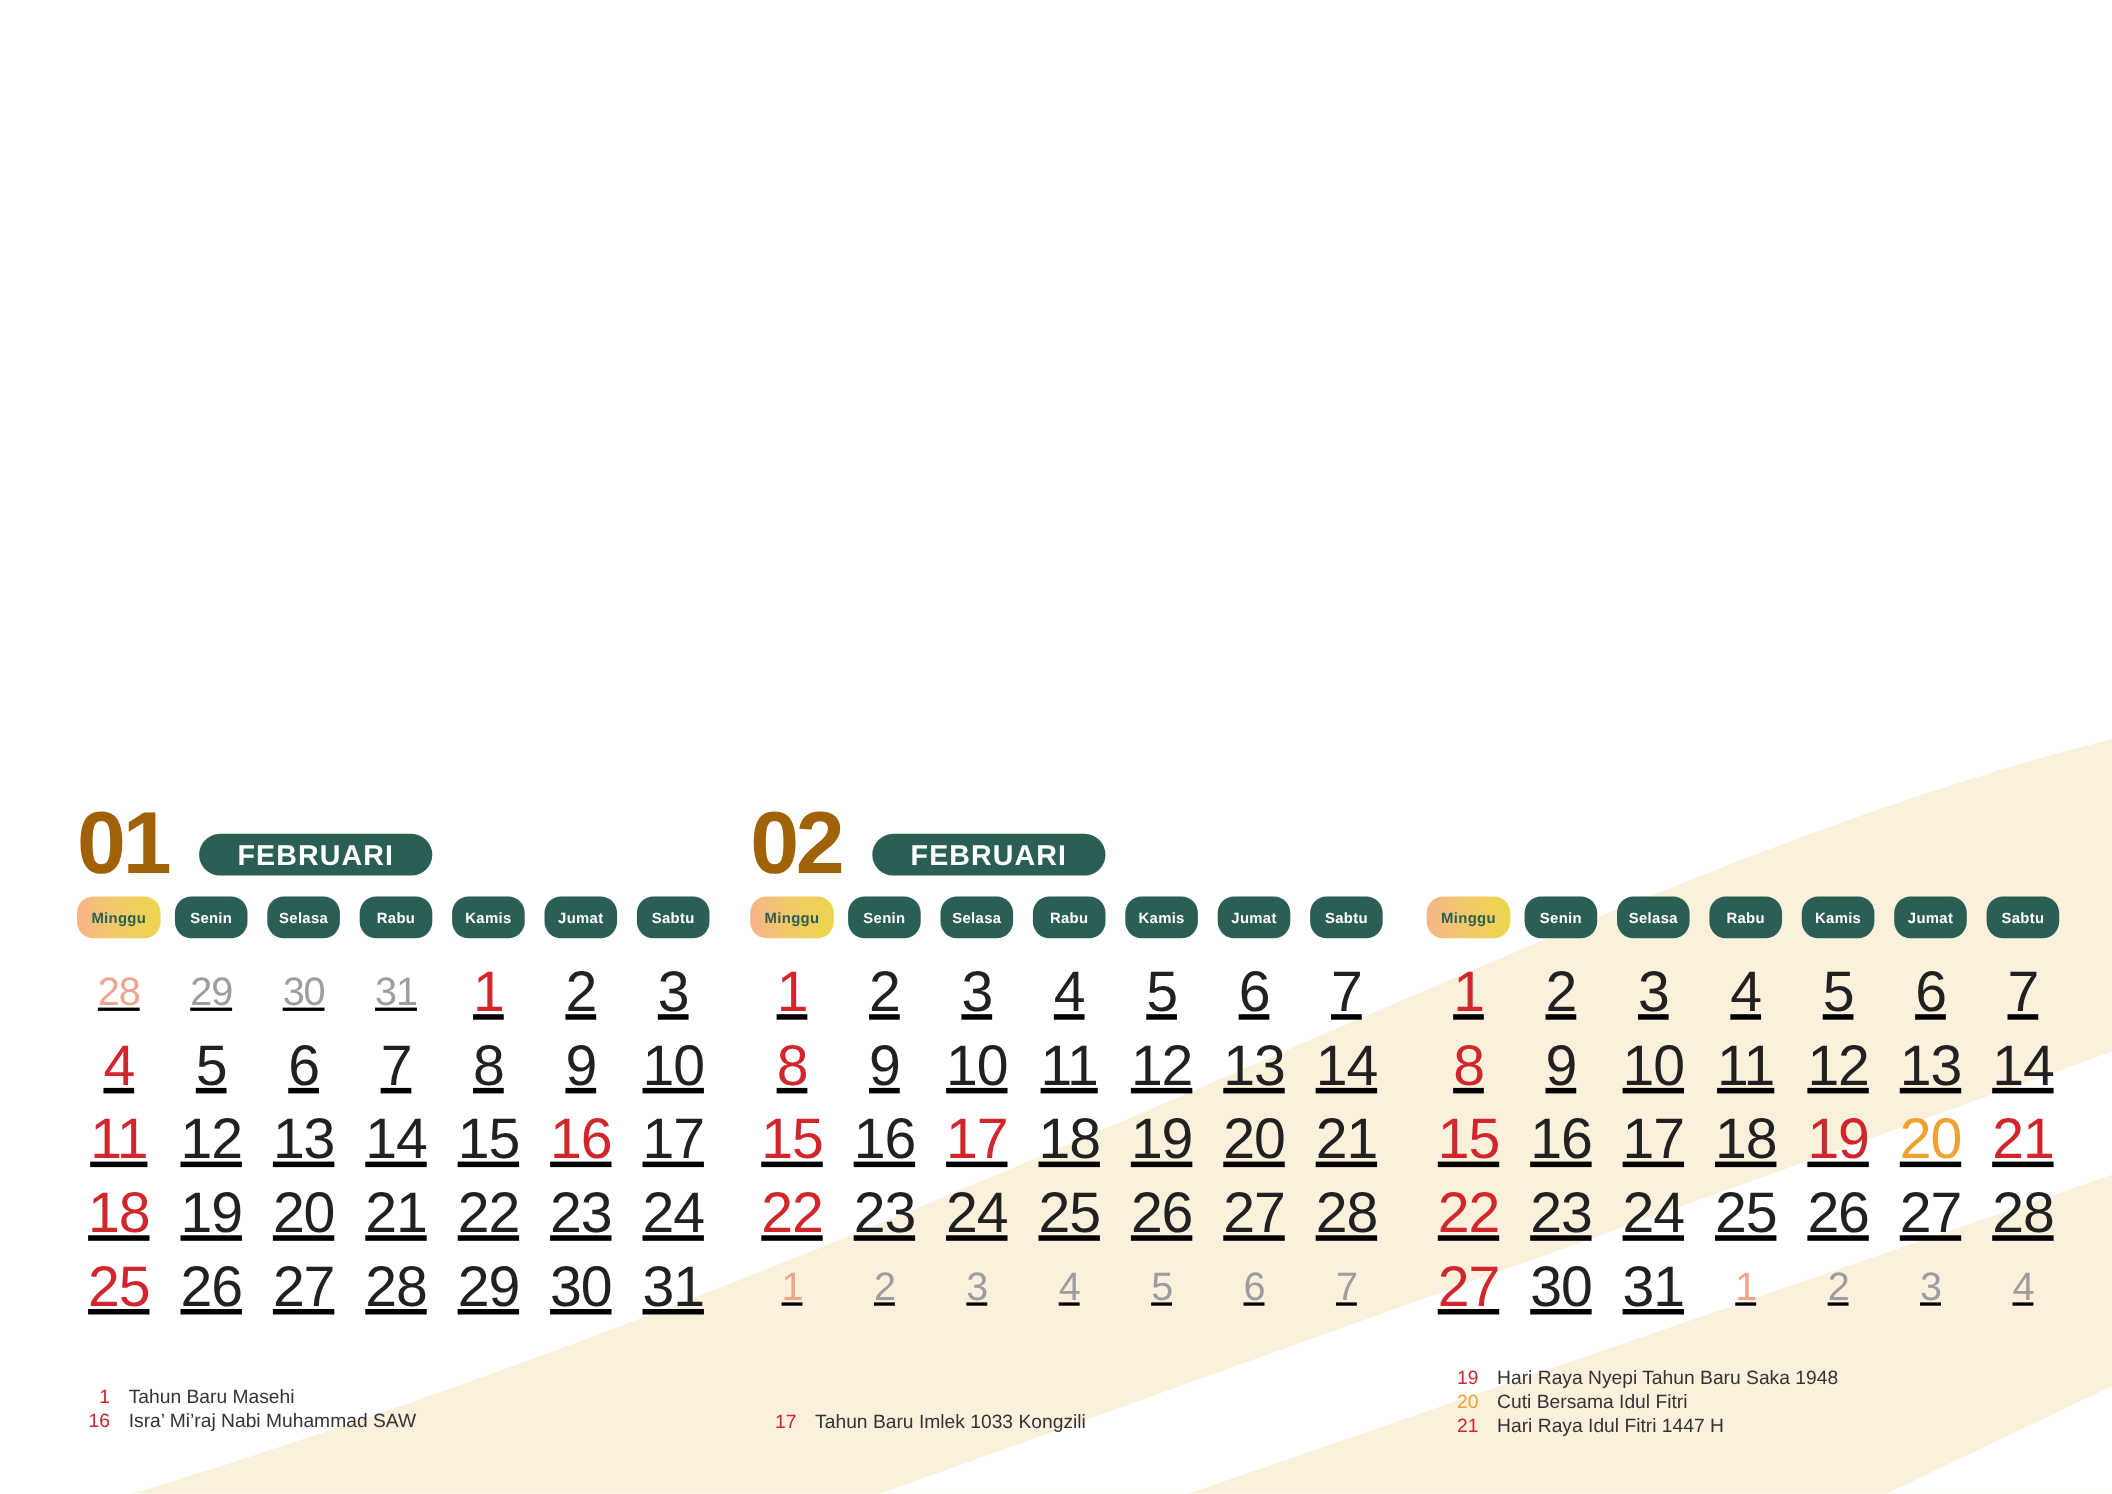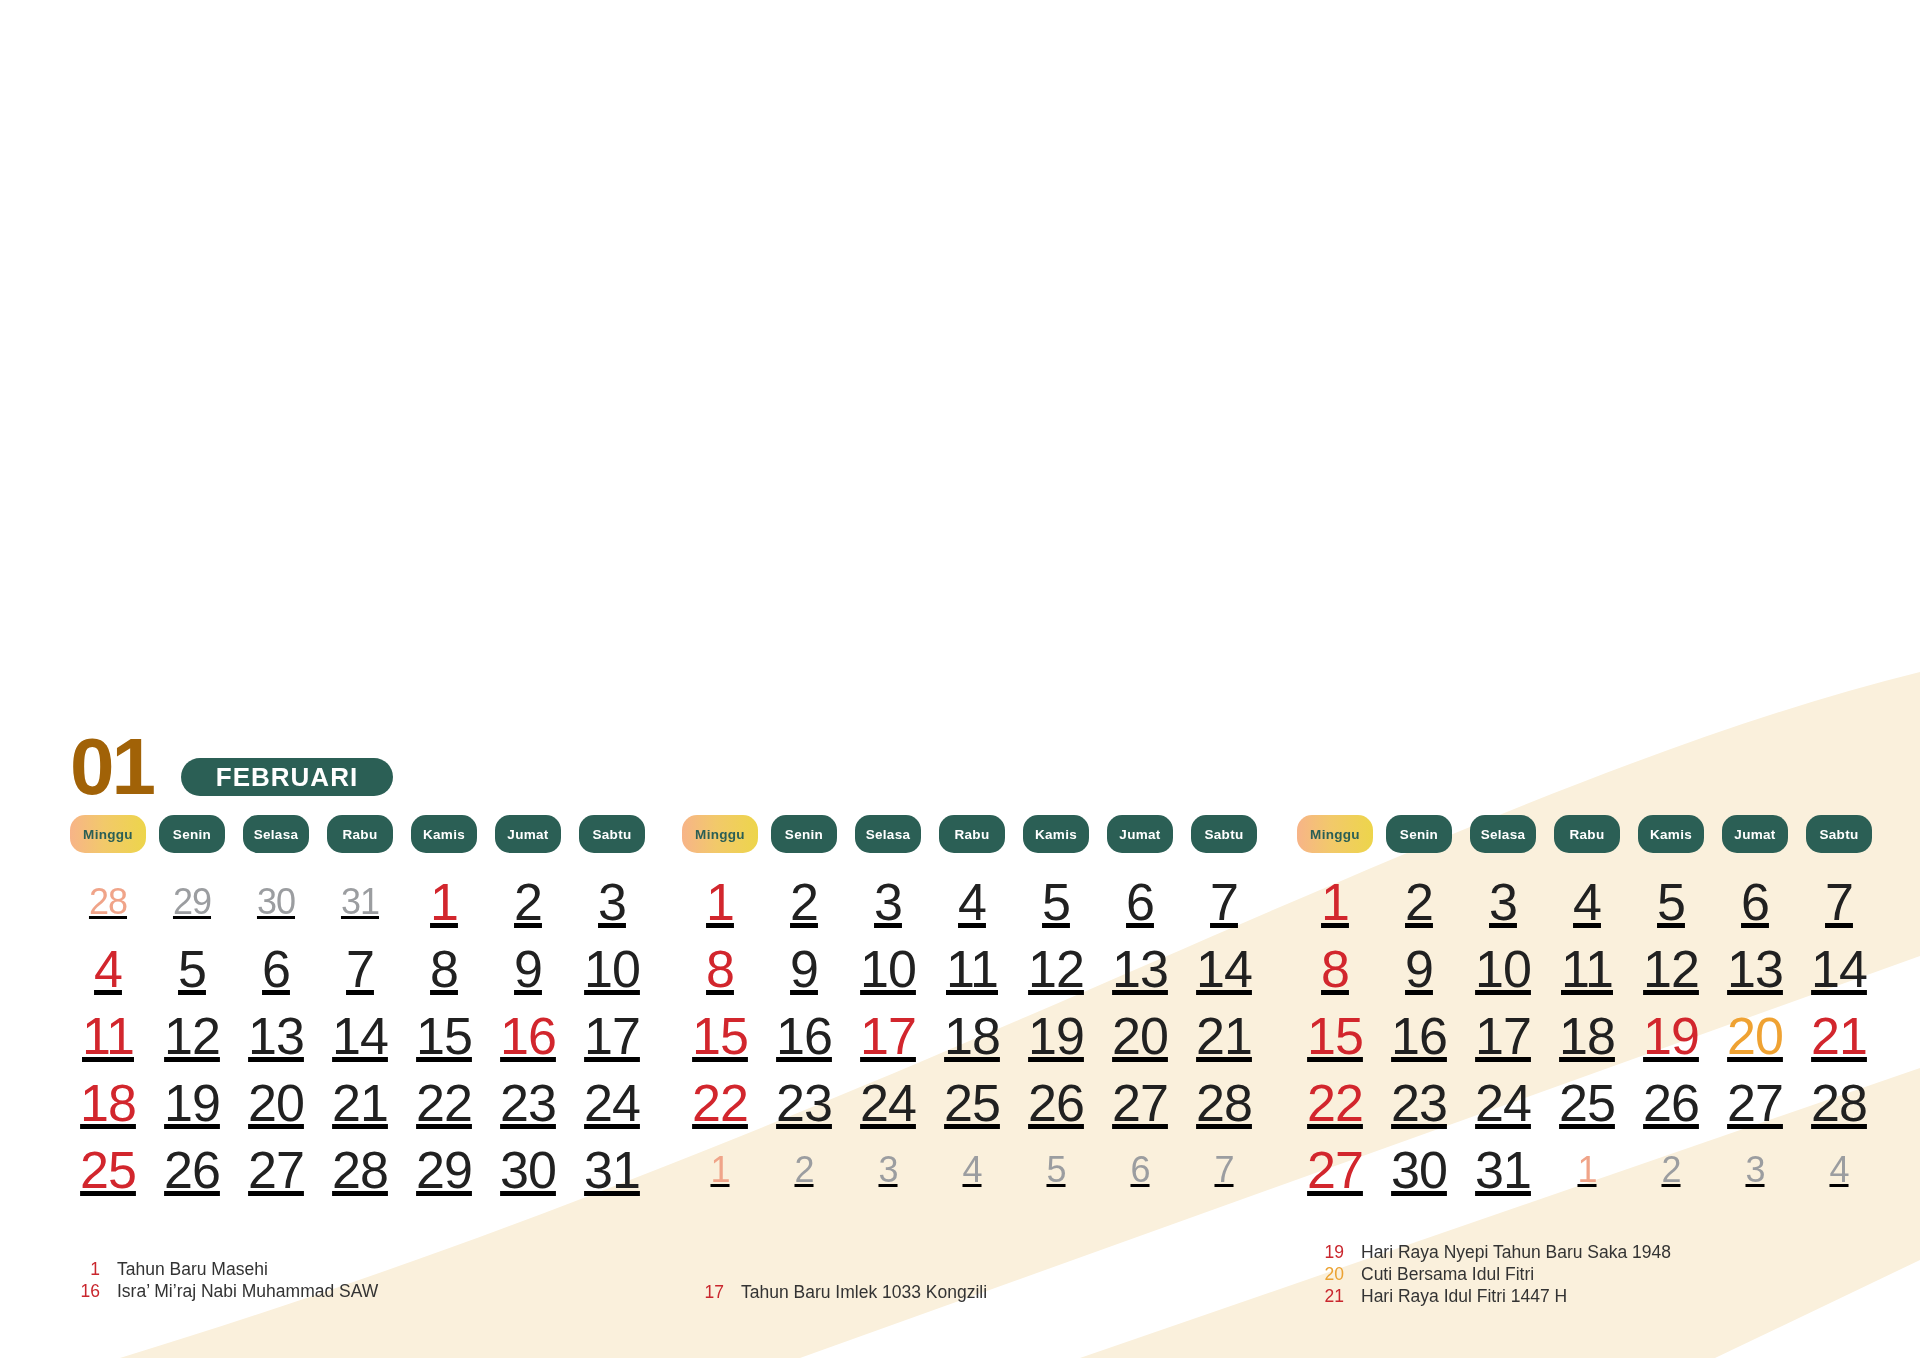--- a/index.html
+++ b/index.html
@@ -116,20 +116,24 @@
         <div class="cell c-r">25</div>
         <div class="cell c-k">26</div>
         <div class="cell c-k">27</div>
         <div class="cell c-k">28</div>
         <div class="cell c-k">29</div>
         <div class="cell c-k">30</div>
         <div class="cell c-k">31</div>
       </div>
     </section>
     <section class="month" style="left: 676px;">
+      <div class="m-head">
+        <div class="m-num">02</div>
+        <div class="m-pill">FEBRUARI</div>
+      </div>
       <div class="dow">
         <div class="dow-pill sun">Minggu</div>
         <div class="dow-pill">Senin</div>
         <div class="dow-pill">Selasa</div>
         <div class="dow-pill">Rabu</div>
         <div class="dow-pill">Kamis</div>
         <div class="dow-pill">Jumat</div>
         <div class="dow-pill">Sabtu</div>
       </div>
       <div class="dates">

